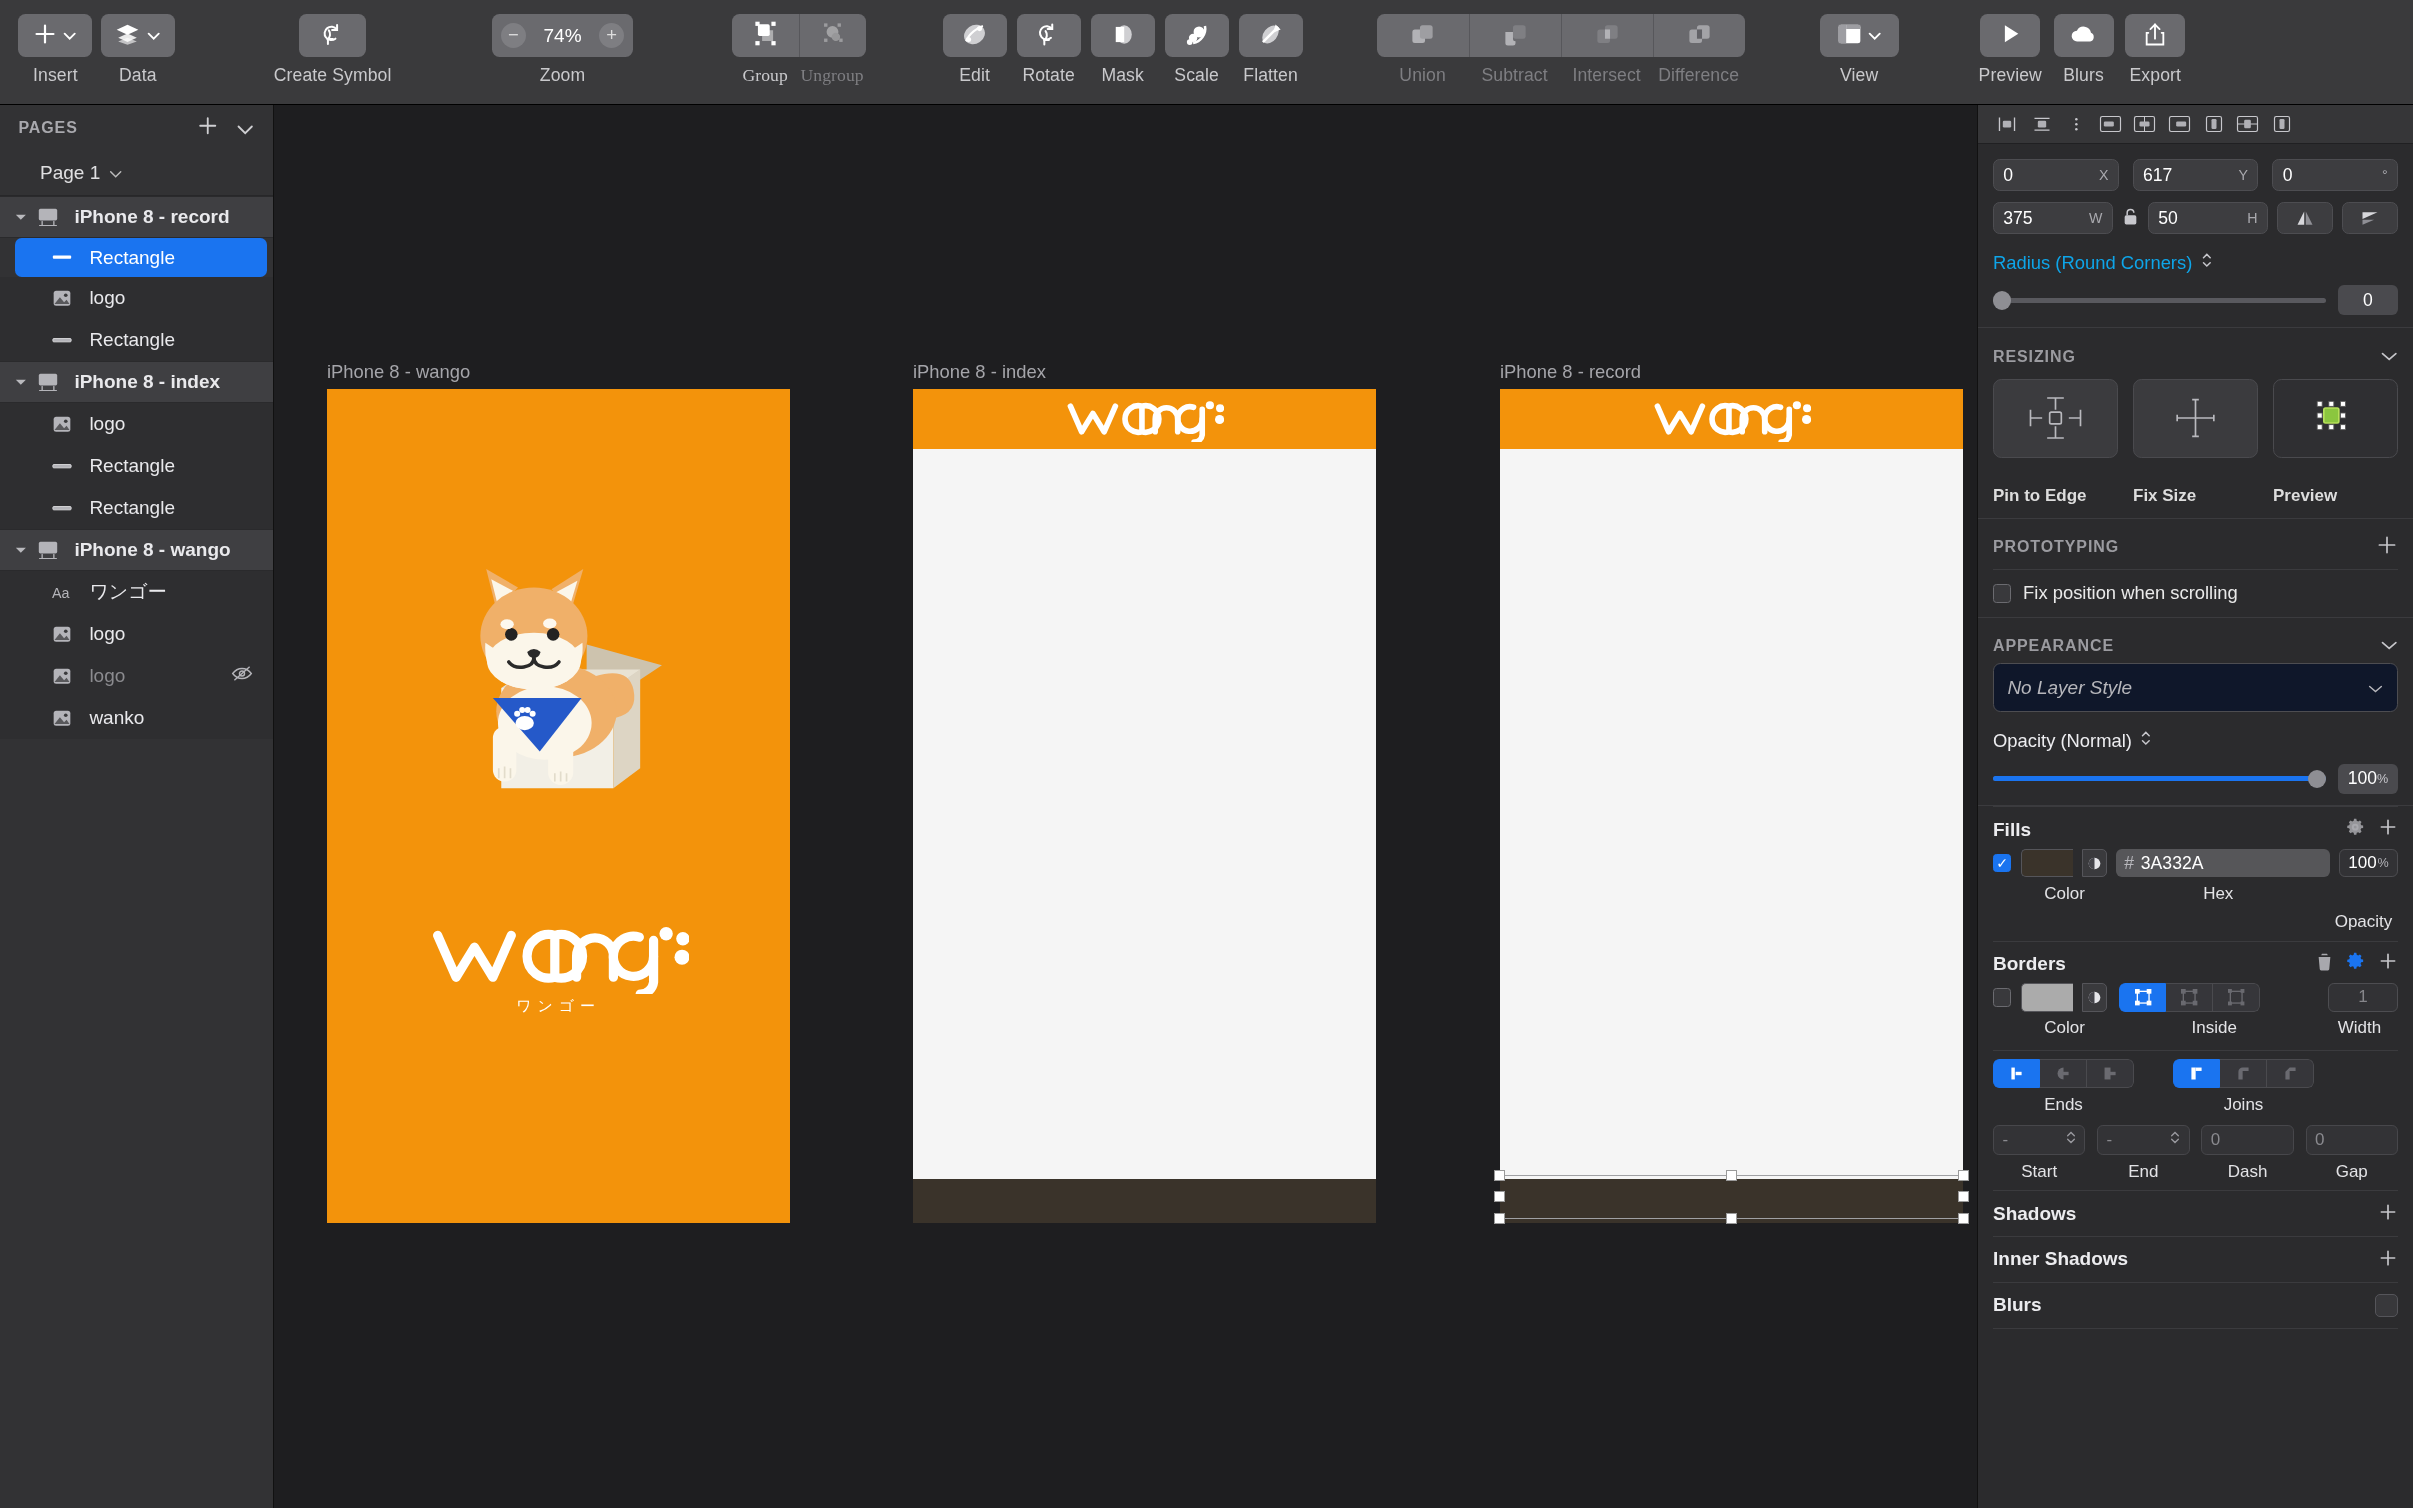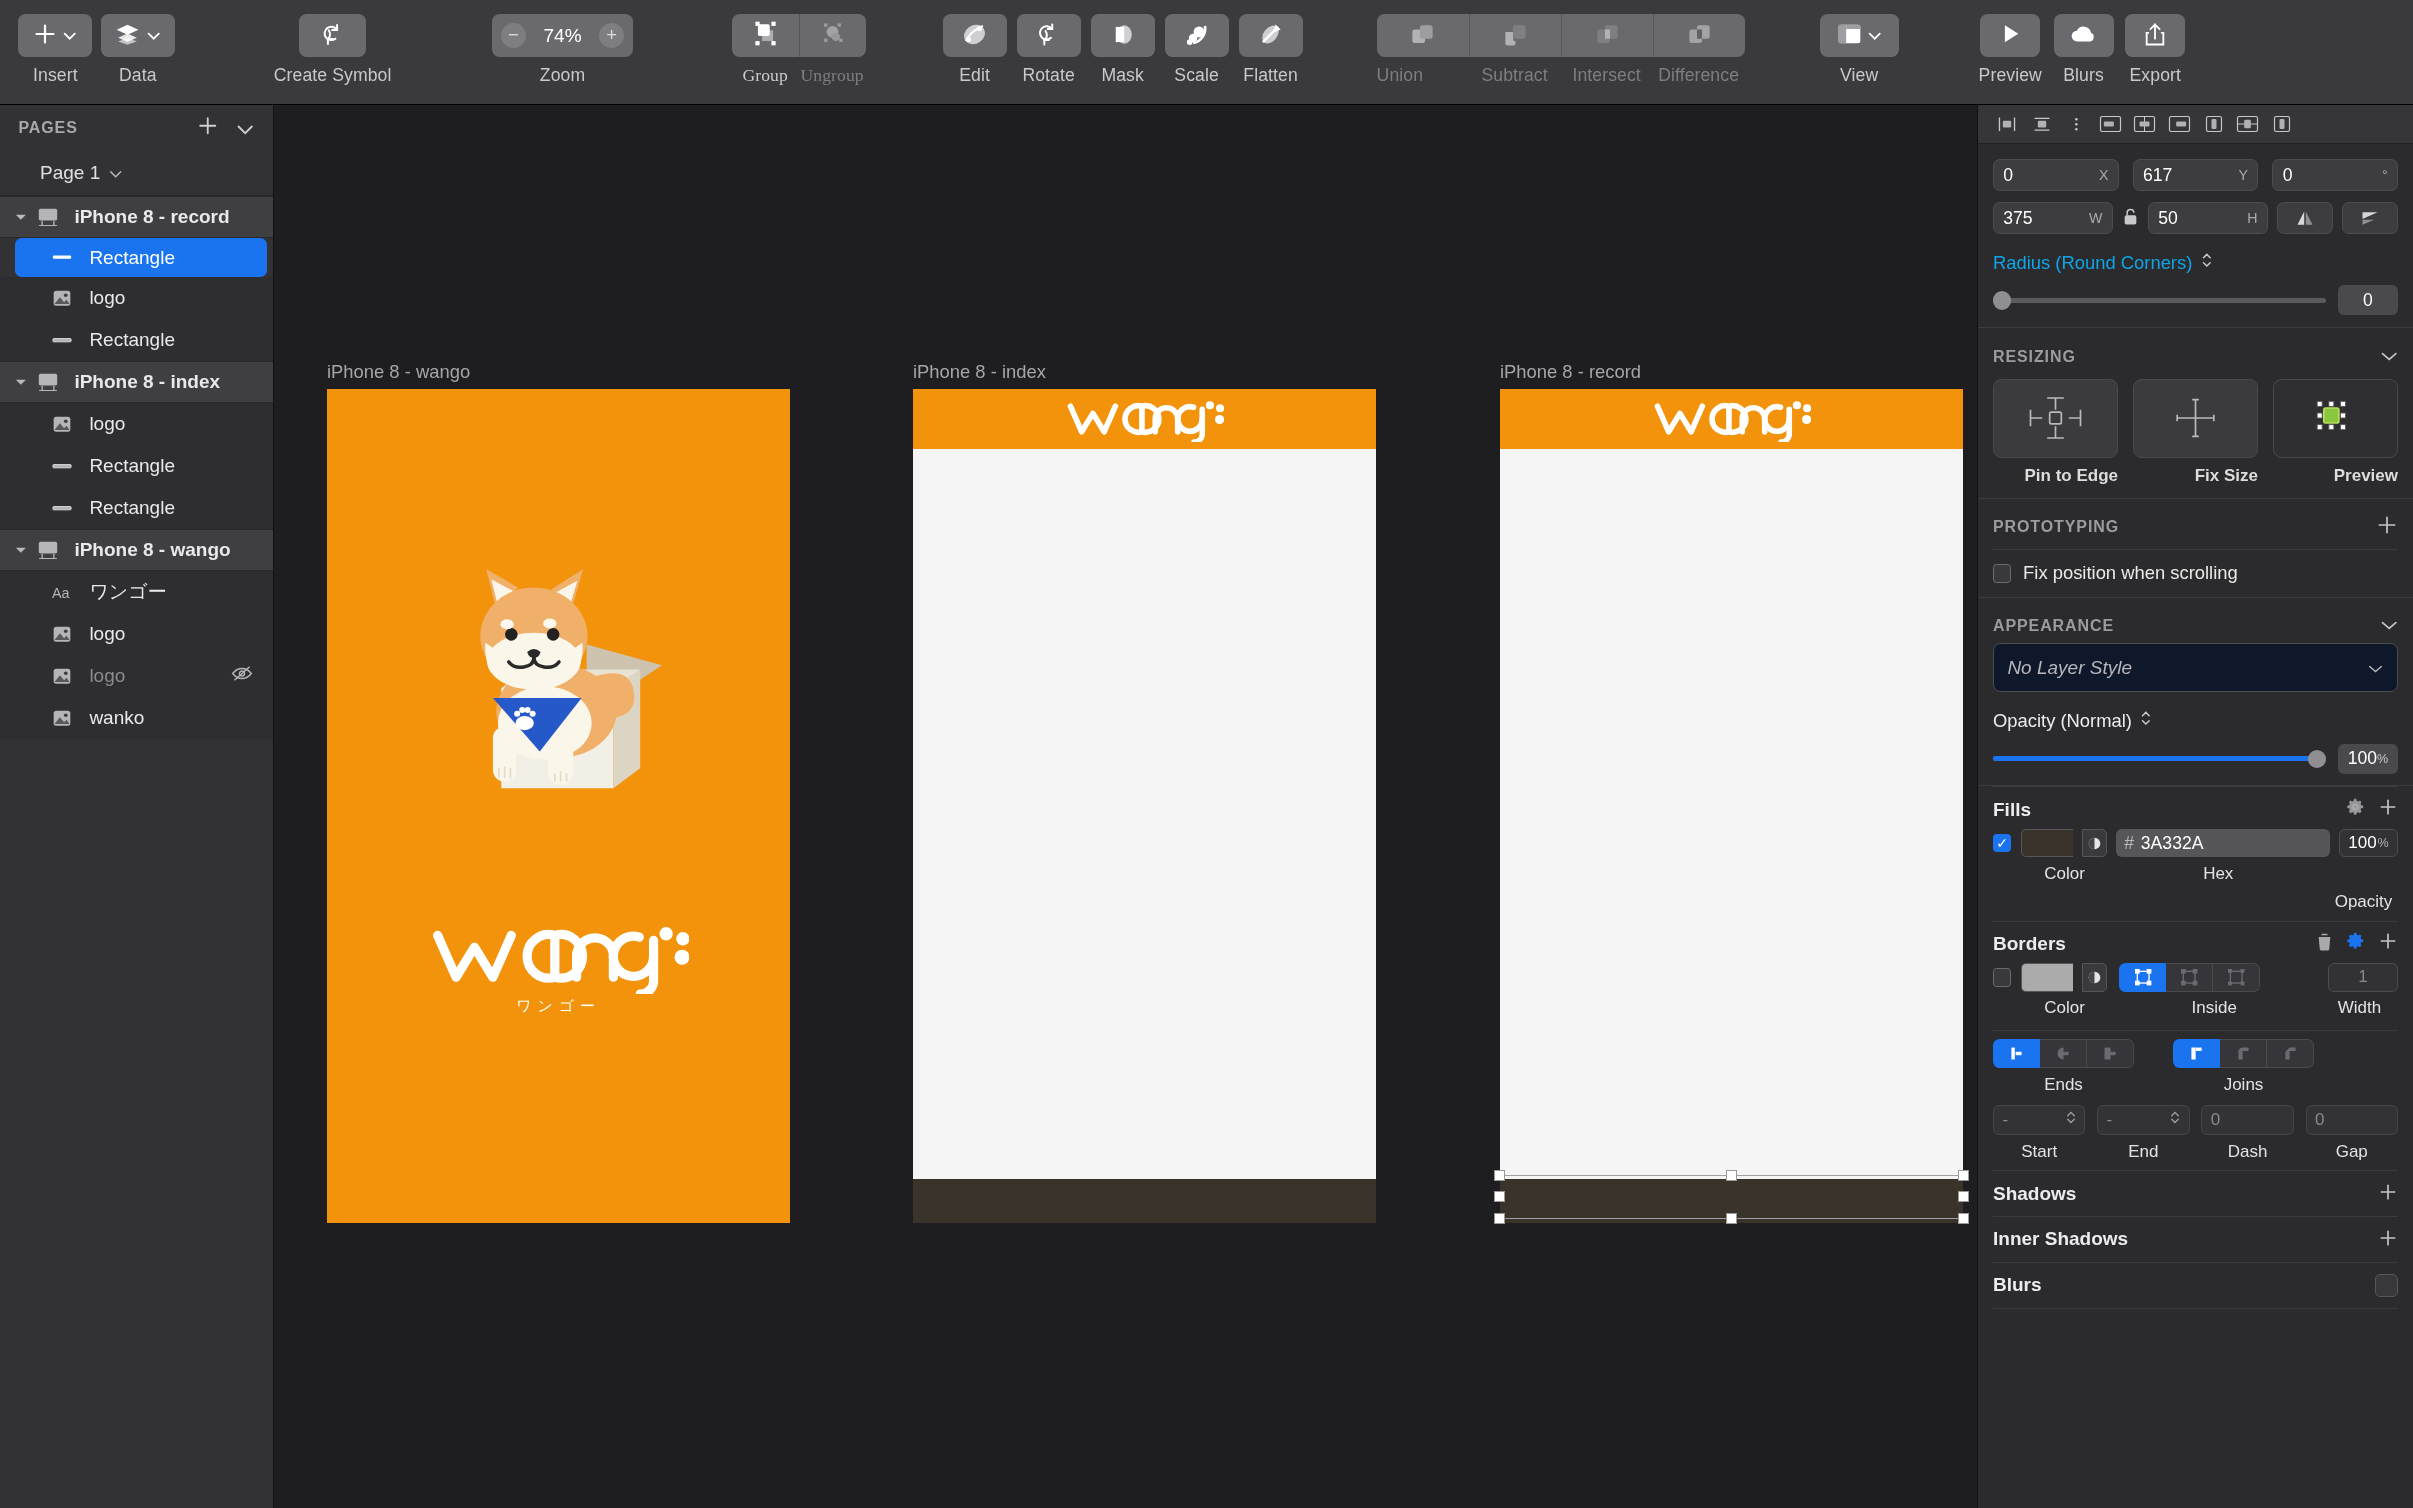--- a/index.html
+++ b/index.html
@@ -113,21 +113,21 @@
   .wh-row .field { flex:1; }
   .icon-btn { width:56px; height:32px; border:0.8px solid #4d4d51; border-radius:6.7px; background:#3d3d40; display:flex; align-items:center; justify-content:center; }
 
   .slider-row { display:flex; align-items:center; gap:11.7px; }
   .track { flex:1; height:5px; border-radius:2.5px; background:#59595e; position:relative; }
   .track .fill { position:absolute; left:0; top:0; bottom:0; border-radius:2.5px; background:#1a74f0;}
   .knob { position:absolute; width:18.4px; height:18.4px; border-radius:50%; background:#8e8e93; top:-6.7px; }
   .numbox { width:60px; height:30px; background:#4a4a4e; border-radius:5.9px; display:flex; align-items:center; justify-content:center; font-size:17.6px; color:#fff;}
 
   .resize-row { display:flex; gap:15px; margin-top:5px; }
-  .resize-item { flex:1; display:flex; flex-direction:column; align-items:flex-end; }
+  .resize-item { flex:1; display:flex; flex-direction:column; align-items:flex-start;gap:20px; }
   .resize-box { width:100%; height:79px; border:0.8px solid #4a4a4e; border-radius:8.4px; background:#3b3b3e; display:flex; align-items:center; justify-content:center; }
   .resize-box.plain { background:#2f2f32; }
   .resize-lbl { font-size:17px; color:#ddd; margin-top:8.4px; font-weight:bold;}
 
   .check-row { display:flex; align-items:center; gap:11.7px; height:47px; padding:0 15px; }
   .cbox { width:18.4px; height:18.4px; border:1.3px solid #6b6b70; border-radius:3.4px; background:#39393c;}
   .cbox.on { background:#1a74f0; border-color:#1a74f0; display:flex; align-items:center; justify-content:center; color:#fff; font-size:14.2px;}
   .check-lbl { font-size:18.4px; color:#eaeaea; }
 
   .select {
@@ -370,21 +370,21 @@
             <span>
               <svg width="27" height="27" viewBox="0 0 32 32" opacity=".6">
                   <rect x="4" y="10" width="15" height="16" rx="3" fill="#c9c9ce"></rect>
                   <rect x="13" y="5" width="15" height="16" rx="3" fill="#c9c9ce"></rect>
                   <rect x="13" y="10" width="6" height="11" fill="#5e5e63"></rect>
                 </svg>
             </span>
           </div>
         </div>
         <div style="display:flex;">
-          <div class="tb-label dim" style="width:92px; ">Union</div>
+          <div class="tb-label dim" style="width:92px; text-align:center;">Union</div>
           <div class="tb-label dim" style="width:92px; text-align:center;">Subtract</div>
           <div class="tb-label dim" style="width:92px; text-align:center;">Intersect</div>
           <div class="tb-label dim" style="width:92px; text-align:center;">Difference</div>
         </div>
       </div>
     </div>
 
     <div class="tb-group" style="margin-left:75px;">
       <div class="tb-item">
         <div class="tb-btn" style="width:79px;">

